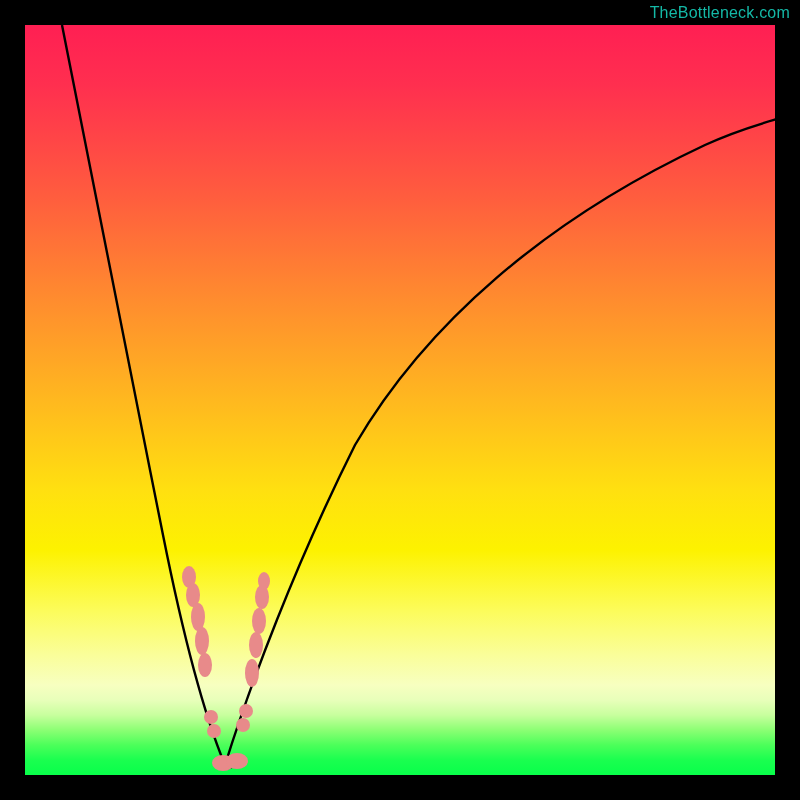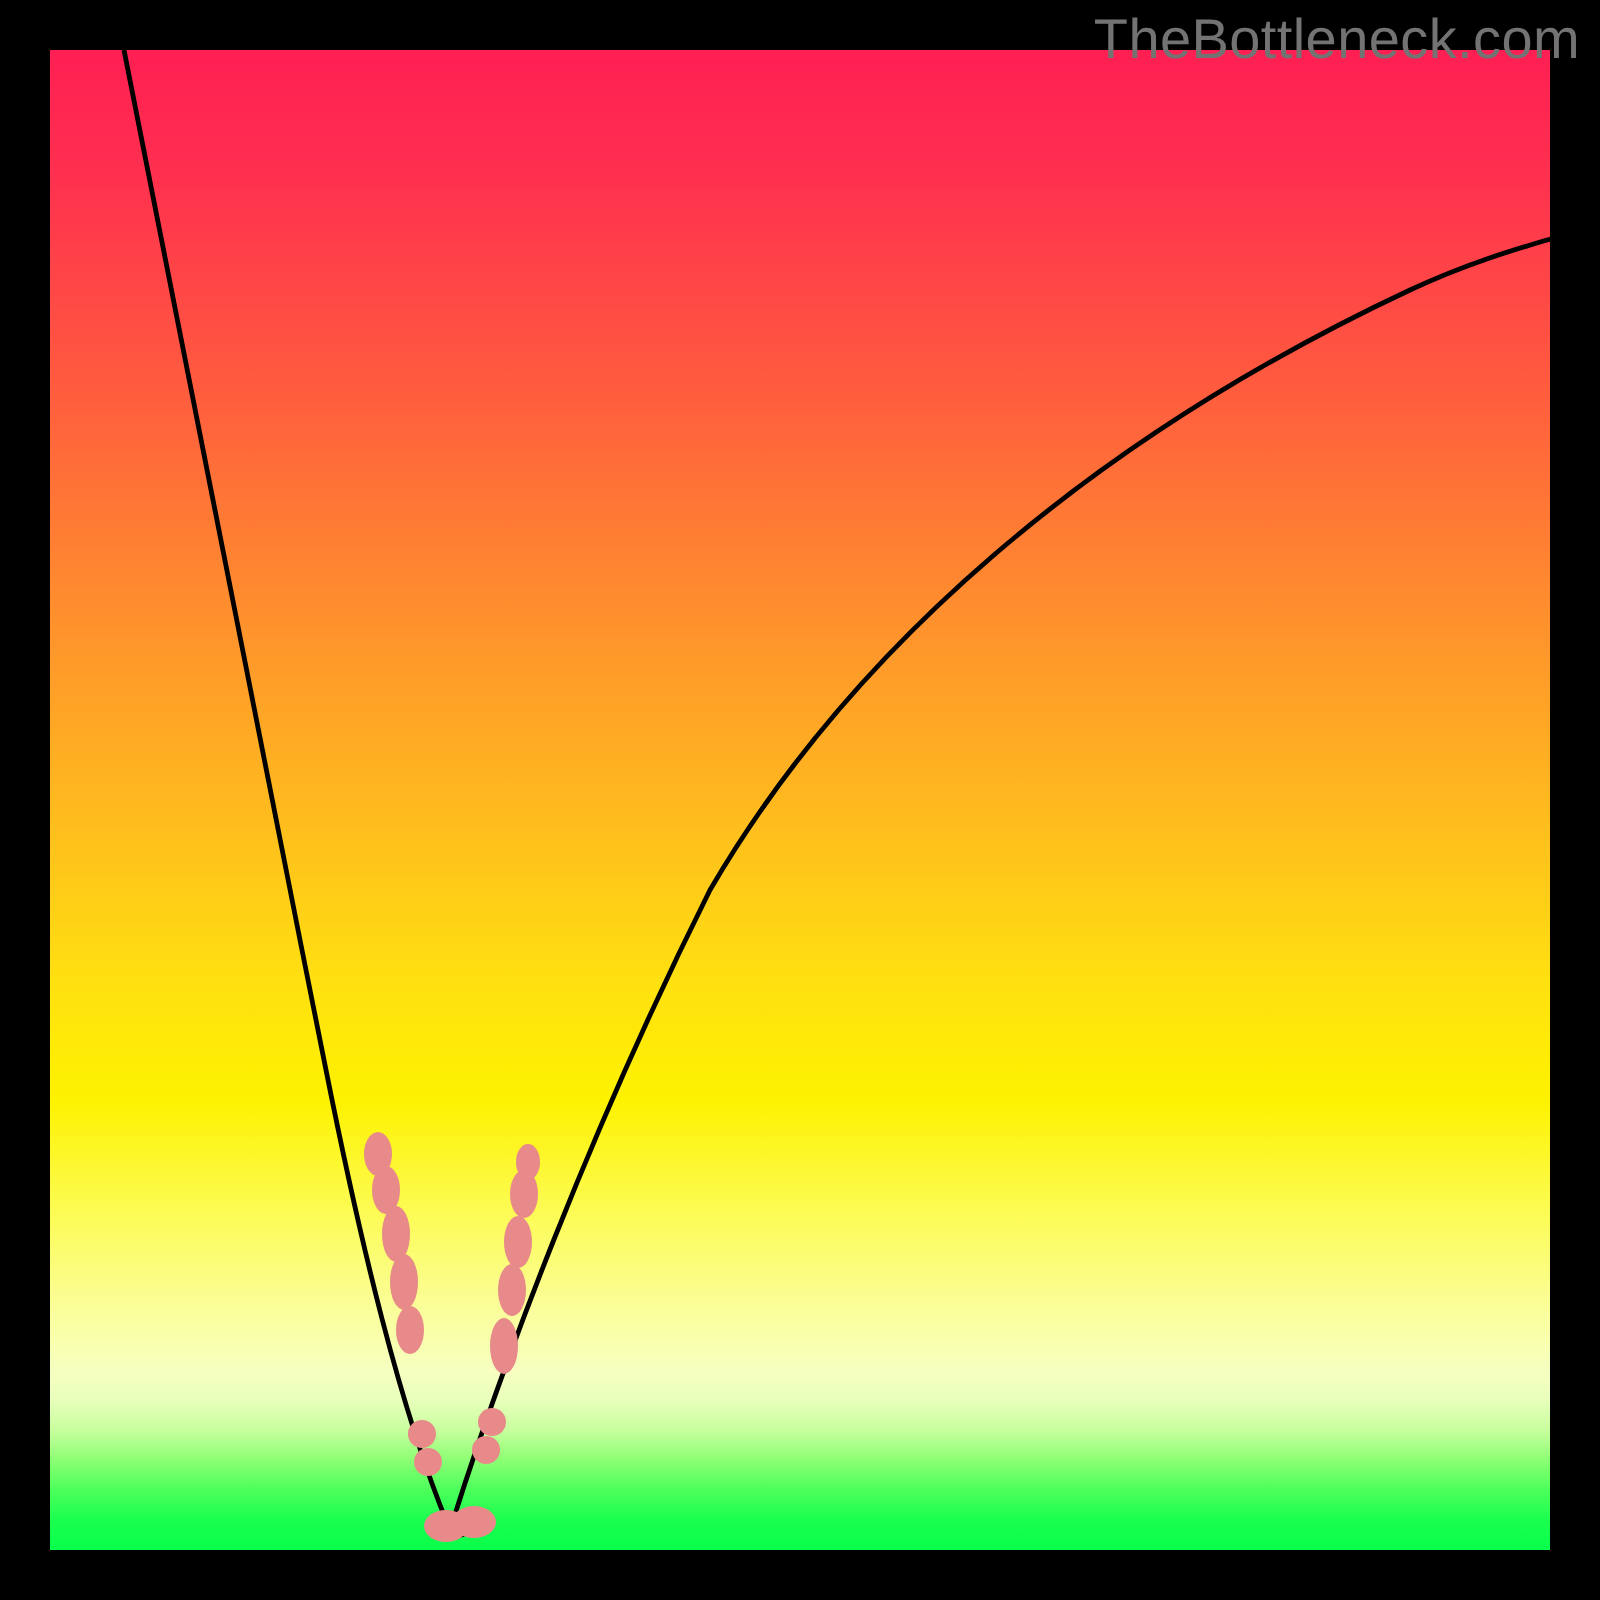--- a/index.html
+++ b/index.html
@@ -59,22 +59,22 @@
     left: 0;
     top: 0;
     width: 750px;
     height: 750px;
     overflow: visible;
   }
   .watermark {
     position: absolute;
     top: 4px;
     right: 10px;
-    color: #737373;
-    font-size: 28px;
+    color: #14b8a6;
+    font-size: 16px;
     font-weight: 500;
     letter-spacing: 0.2px;
     user-select: none;
   }
   .marker {
     fill: #e88a8a;
     stroke: none;
   }
 </style>
 </head>

